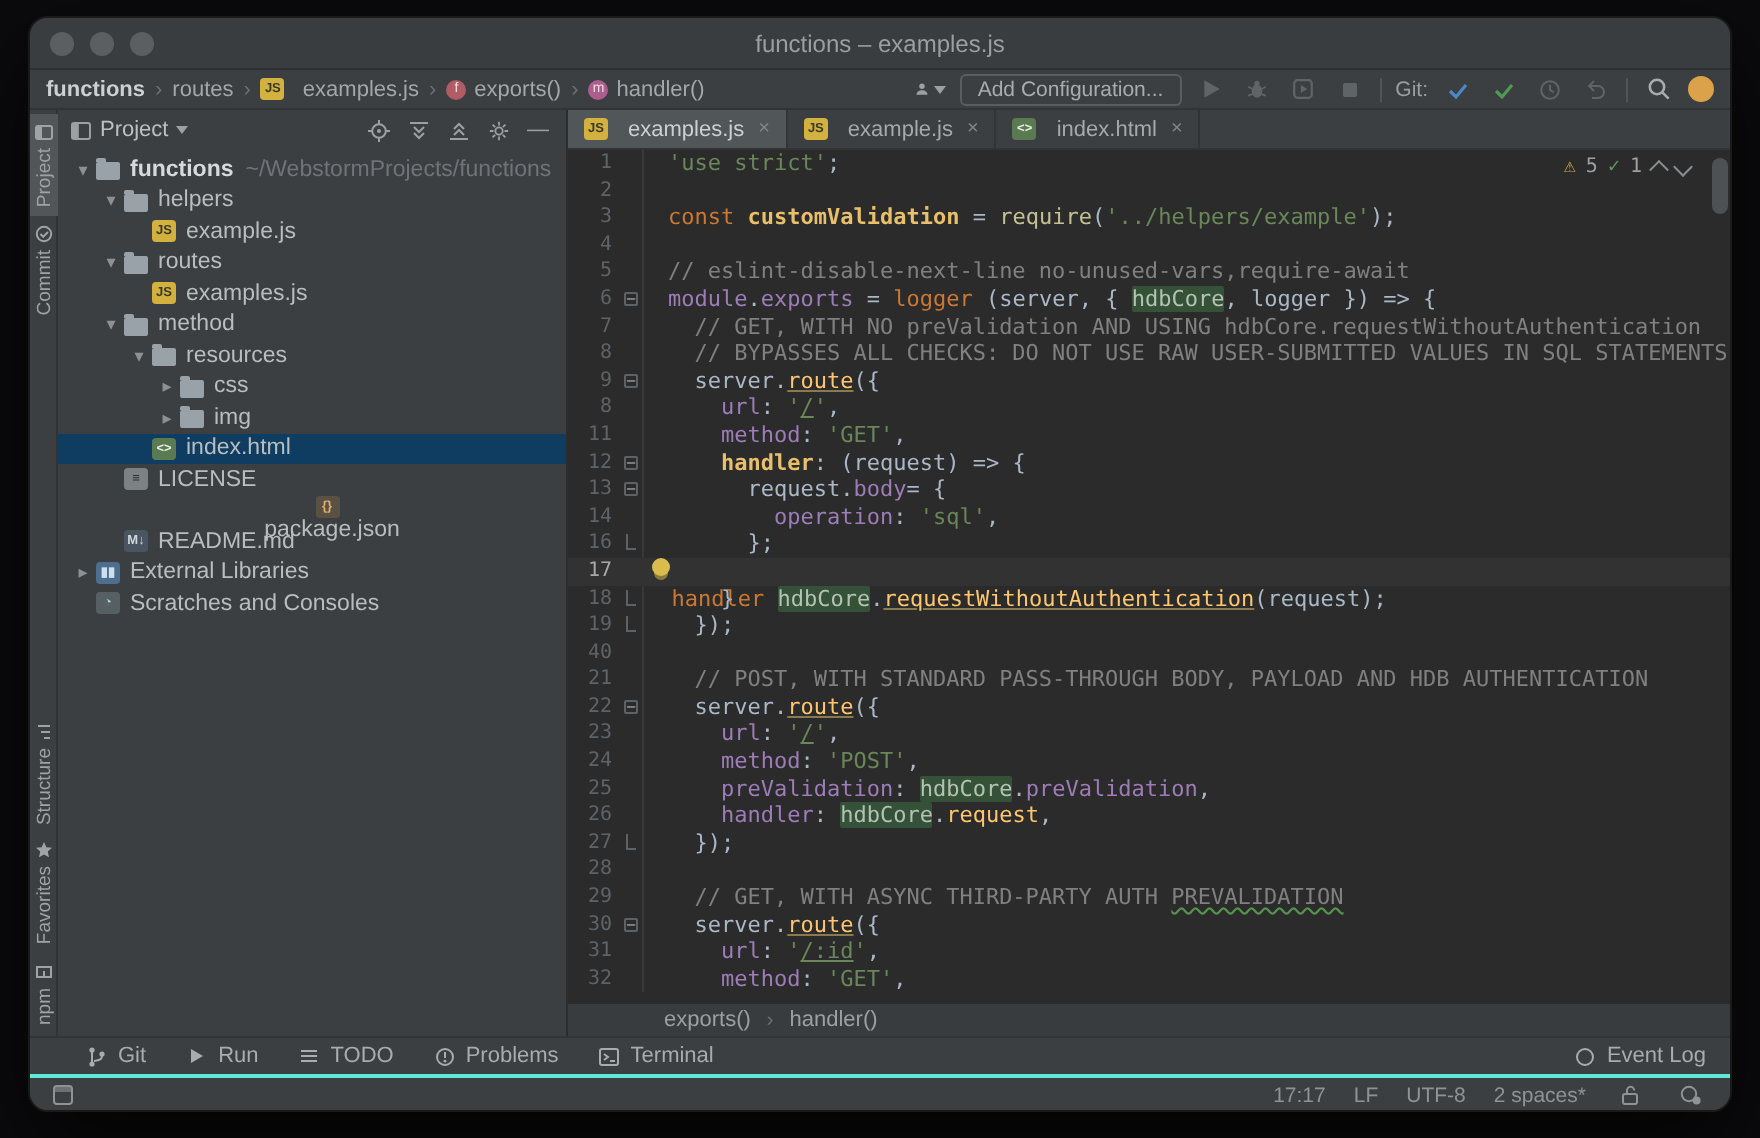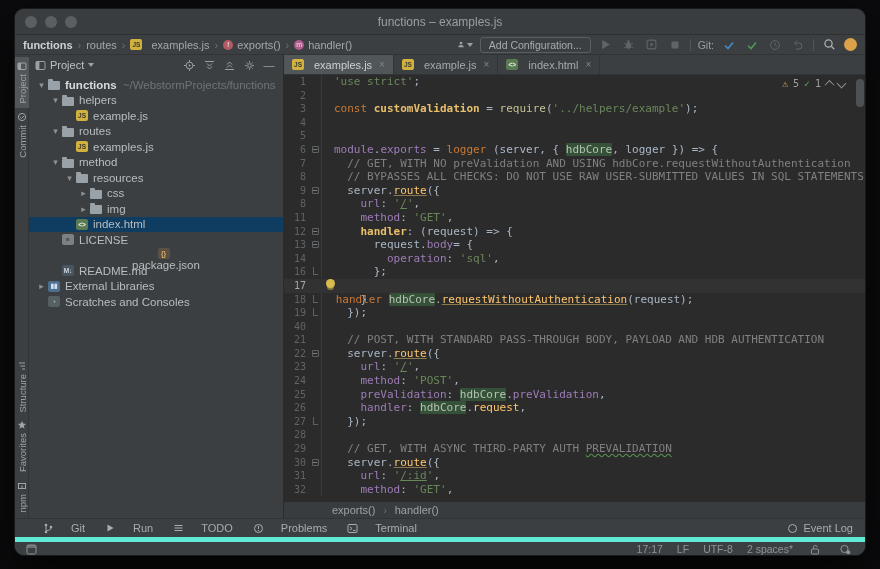--- a/index.html
+++ b/index.html
@@ -91,23 +91,23 @@
   .mini-chev.up { transform:rotate(-135deg) translate(-1px,-1px); }
   .mini-chev.down { transform:rotate(45deg); }
   .vthumb { position:absolute; right:1px; top:4px; width:8px; height:28px; background:#55585a;
             border-radius:4px; opacity:.85; }
   .ebread { height:17px; background:#393c3e; border-top:1px solid #2b2b2b; display:flex; align-items:center;
             padding-left:48px; gap:8px; font-size:11px; color:#9da0a2; }
   .ebread .sep { color:#6c7173; font-size:10px; }
   
   .toolbar-bottom { height:19px; background:#3c3f41; border-top:1px solid #313335; display:flex;
                     align-items:center; padding:0 12px 0 28px; gap:20px; font-size:11px; color:#a8acae; }
-  .tb-item { display:flex; align-items:center; gap:17px; }
+  .tb-item { display:flex; align-items:center; gap:5px; }
   .tb-right { margin-left:auto; display:flex; align-items:center; gap:5px; }
-  .statusbar { height:19px; background:#3c3f41; border-top:5px solid #5eead4; display:flex;
+  .statusbar { height:19px; background:#3c3f41; border-top:2px solid #5eead4; display:flex;
                align-items:center; padding:0 12px 0 8px; font-size:10.5px; color:#8f9395; }
   .sb-right { margin-left:auto; display:flex; align-items:center; gap:14px; }
   svg { display:block; }
 </style>
 </head>
 <body>
 
 <div class="window">
 
   <div class="titlebar">
@@ -465,20 +465,21 @@
             <span class="ctext"><span class="k">const </span><span class="d">customValidation</span><span class="t"> = </span><span class="m">require</span><span class="t">(</span><span class="s">'../helpers/example'</span><span class="t">);</span></span>
           </div>
           <div class="crow">
             <span class="lnum">4</span>
             <span class="fold"></span>
             <span class="ctext"></span>
           </div>
           <div class="crow">
             <span class="lnum">5</span>
             <span class="fold"></span>
+            <span class="ctext"><span class="c">// eslint-disable-next-line no-unused-vars,require-await</span></span>
           </div>
           <div class="crow">
             <span class="lnum">6</span>
             <span class="fold">
               <span class="fm">−</span>
             </span>
             <span class="ctext"><span class="p">module</span><span class="t">.</span><span class="p">exports</span><span class="t"> = </span><span class="k">logger</span><span class="t"> (server, { </span><span class="hl">hdbCore</span><span class="t">, logger }) =&gt; {</span></span>
           </div>
           <div class="crow">
             <span class="lnum">7</span>

